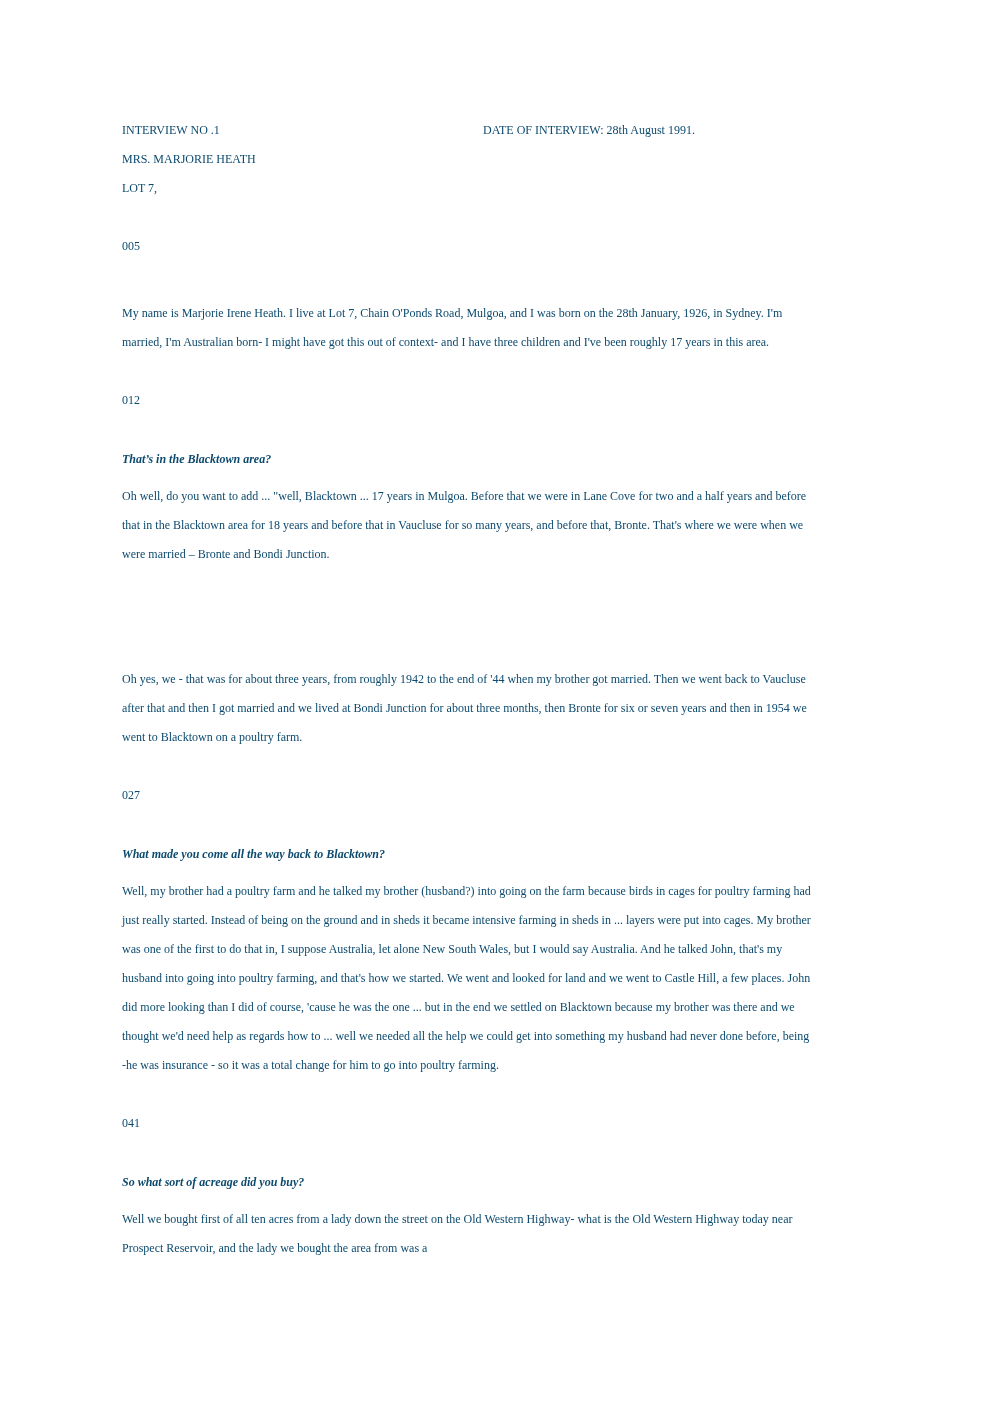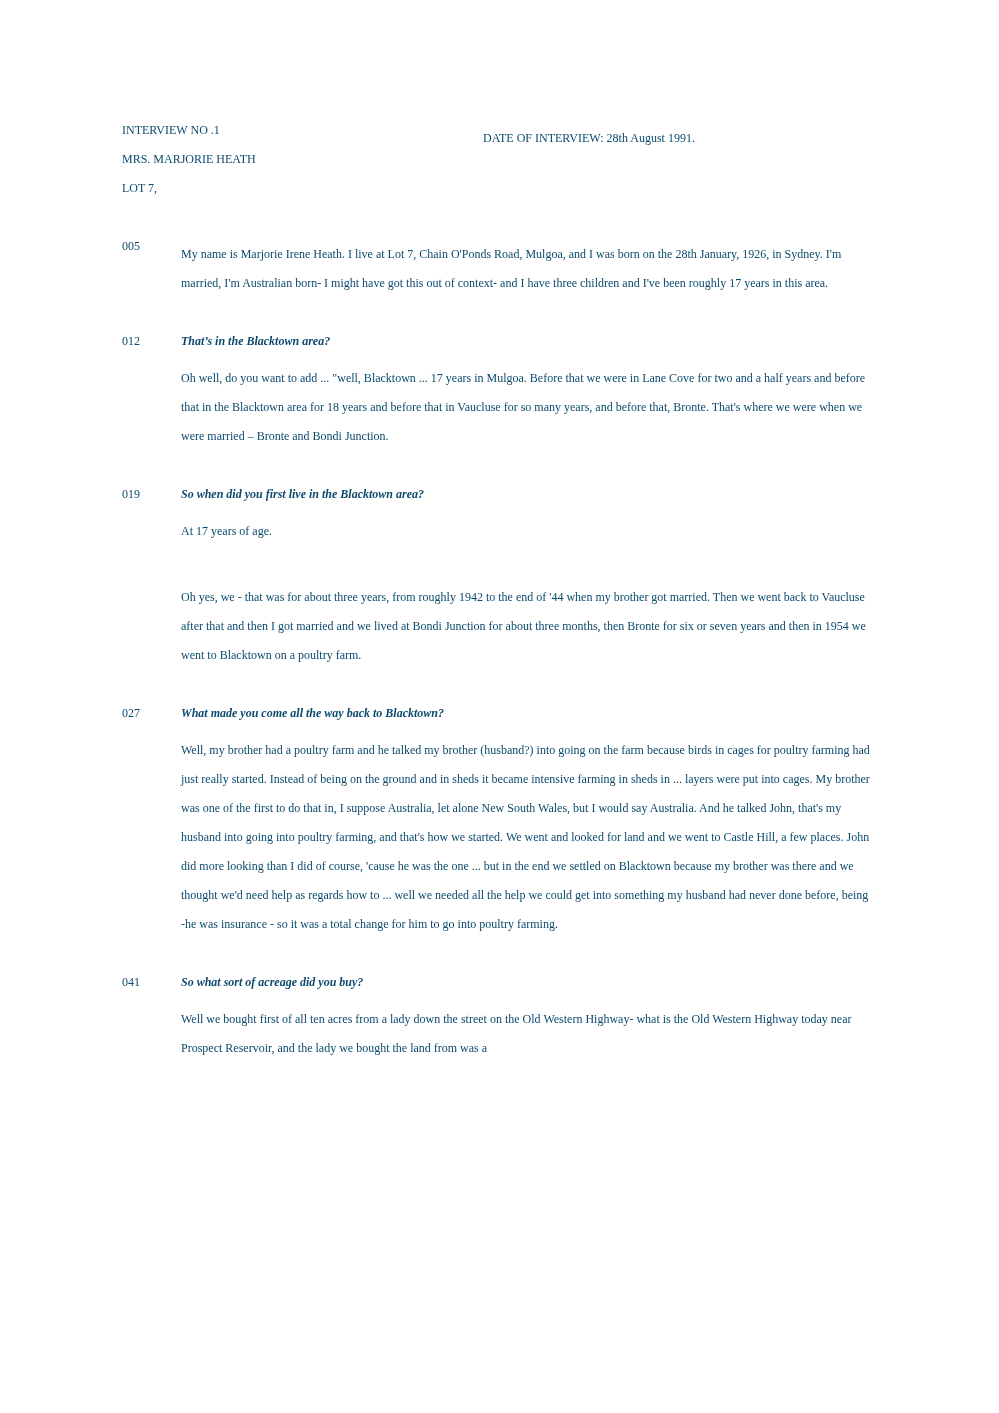--- a/index.html
+++ b/index.html
@@ -18,24 +18,24 @@
     position: absolute;
     left: 122px;
     top: 116px;
     width: 753px;
   }
   .header { position: relative; }
   .header-line { white-space: nowrap; }
   .date-line {
     position: absolute;
     left: 361px;
-    top: 8px;
+    top: 0;
     white-space: nowrap;
   }
-  .block { display: flex; margin-top: 29px; }
+  .block { display: flex; margin-top: 29px; flex-direction: column; }
   .num { flex: 0 0 59px; width: 59px; }
   .body { width: 694px; }
   .q { font-weight: bold; font-style: italic; }
   .q:empty { display: none; }
   .a { font-weight: normal; margin-top: 8px; }
 </style>
 </head>
 <body>
 
 <div class="page">
@@ -57,45 +57,38 @@
     </div>
 
     <div class="block">
       <div class="num">012</div>
       <div class="body">
         <div class="q">That’s in the Blacktown area?</div>
         <div class="a">Oh well, do you want to add ... "well, Blacktown ... 17 years in Mulgoa. Before that we were in Lane Cove for two and a half years and before that in the Blacktown area for 18 years and before that in Vaucluse for so many years, and before that, Bronte. That's where we were when we were married – Bronte and Bondi Junction.</div>
       </div>
     </div>
 
-    <div class="block">
-      <div class="num">019</div>
-      <div class="body">
-        <div class="q">So when did you first live in the Blacktown area?</div>
-        <div class="a">At 17 years of age.</div>
-      </div>
-    </div>
 
     <div class="block">
       <div class="num"></div>
       <div class="body">
         <div class="a">Oh yes, we - that was for about three years, from roughly 1942 to the end of '44 when my brother got married. Then we went back to Vaucluse after that and then I got married and we lived at Bondi Junction for about three months, then Bronte for six or seven years and then in 1954 we went to Blacktown on a poultry farm.</div>
       </div>
     </div>
 
     <div class="block">
       <div class="num">027</div>
       <div class="body">
         <div class="q">What made you come all the way back to Blacktown?</div>
         <div class="a">Well, my brother had a poultry farm and he talked my brother (husband?) into going on the farm because birds in cages for poultry farming had just really started. Instead of being on the ground and in sheds it became intensive farming in sheds in ... layers were put into cages. My brother was one of the first to do that in, I suppose Australia, let alone New South Wales, but I would say Australia. And he talked John, that's my husband into going into poultry farming, and that's how we started. We went and looked for land and we went to Castle Hill, a few places. John did more looking than I did of course, 'cause he was the one ... but in the end we settled on Blacktown because my brother was there and we thought we'd need help as regards how to ... well we needed all the help we could get into something my husband had never done before, being -he was insurance - so it was a total change for him to go into poultry farming.</div>
       </div>
     </div>
 
     <div class="block">
       <div class="num">041</div>
       <div class="body">
         <div class="q">So what sort of acreage did you buy?</div>
-        <div class="a">Well we bought first of all ten acres from a lady down the street on the Old Western Highway- what is the Old Western Highway today near Prospect Reservoir, and the lady we bought the land from was a</div>
+        <div class="a">Well we bought first of all ten acres from a lady down the street on the Old Western Highway- what is the Old Western Highway today near Prospect Reservoir, and the lady we bought the area from was a</div>
       </div>
     </div>
 
   </div>
 </div>
 
 </body></html>

